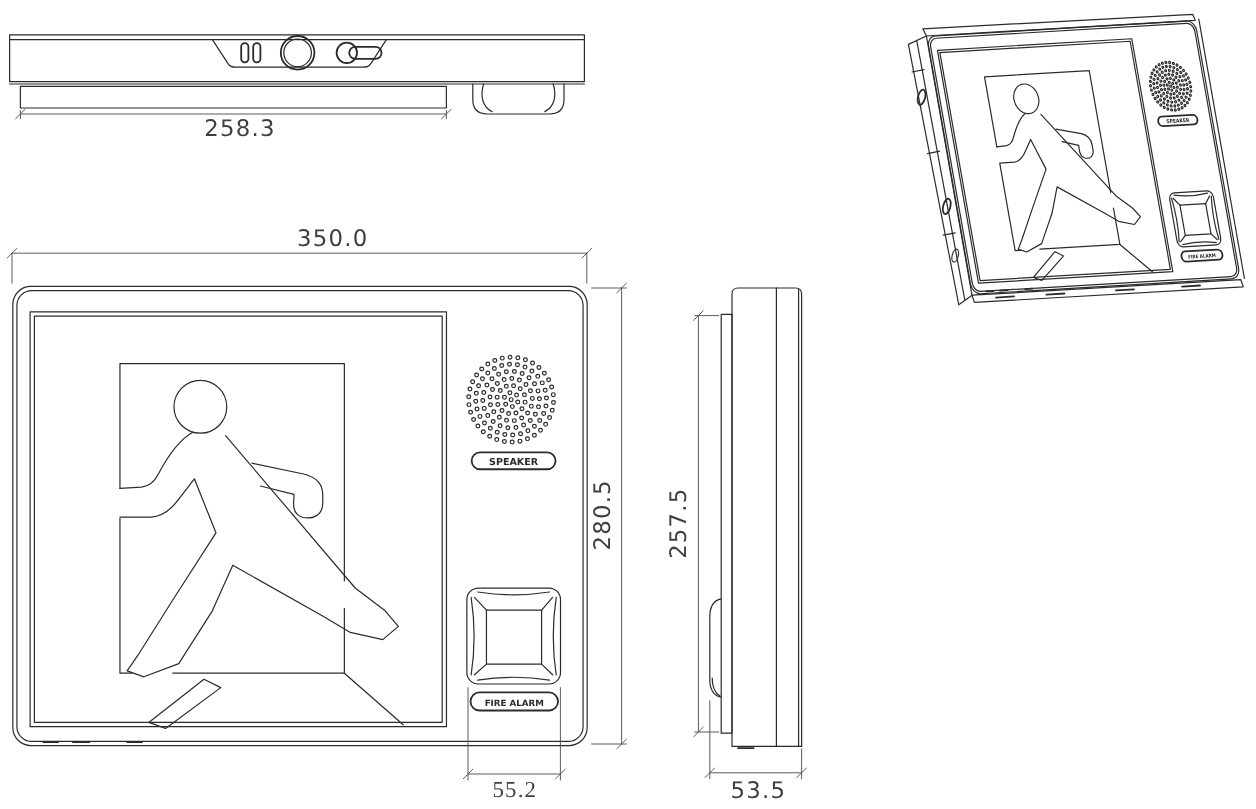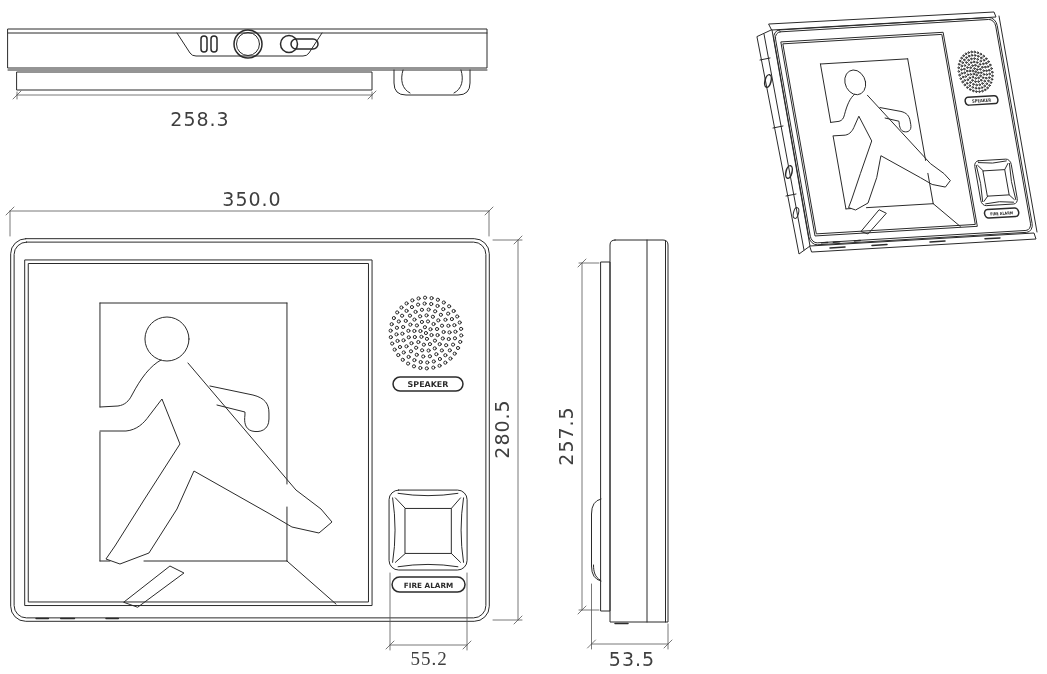--- a/index.html
+++ b/index.html
@@ -296,20 +296,20 @@
       <line class="ln2" x1="930" y1="242" x2="945" y2="241.1"></line>
       <line class="ln2" x1="985" y1="238.8" x2="1000" y2="237.9"></line>
     </g>
 
     <g transform="matrix(0.64,-0.038,0.1357,0.77,772,30)">
       <use href="#face-content"></use>
     </g>
   </g>
 </svg>
 
-<div class="dim" style="left:145px;top:108px;">258.3</div>
-<div class="dim" style="left:197px;top:188px;">350.0</div>
+<div class="dim" style="left:145px;top:96px;">258.3</div>
+<div class="dim" style="left:197px;top:188px;text-align:right;">350.0</div>
 <div class="dim rot" style="left:447px;top:418px;">280.5</div>
 <div class="dim" style="left:374px;top:648px;font-family:Liberation Serif, serif;">55.2</div>
 <div class="dim rot" style="left:511px;top:425px;">257.5</div>
 <div class="dim" style="left:577px;top:648px;">53.5</div>
 
 </div>
 
 </body></html>

